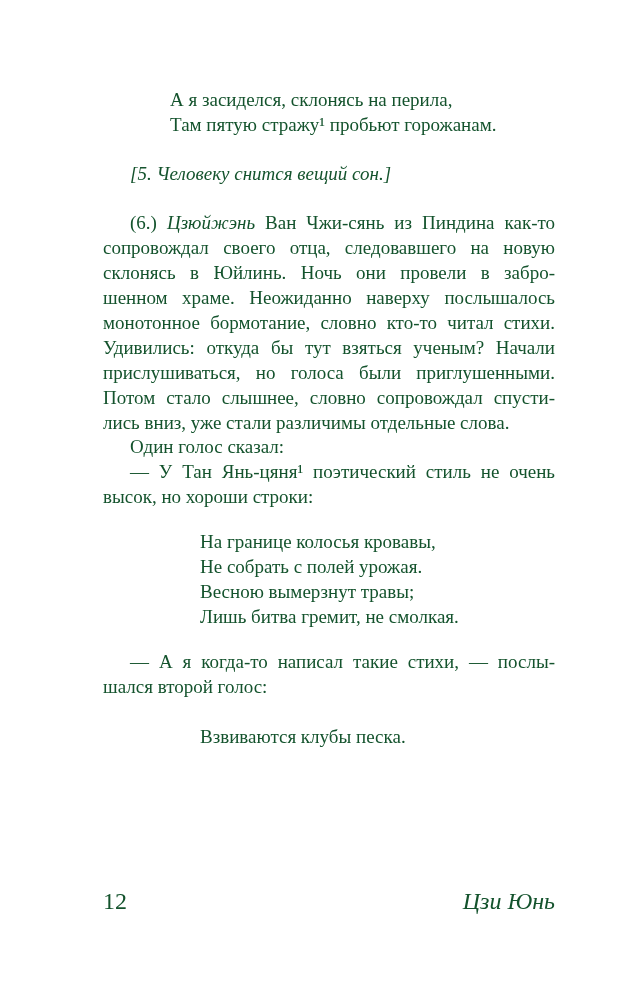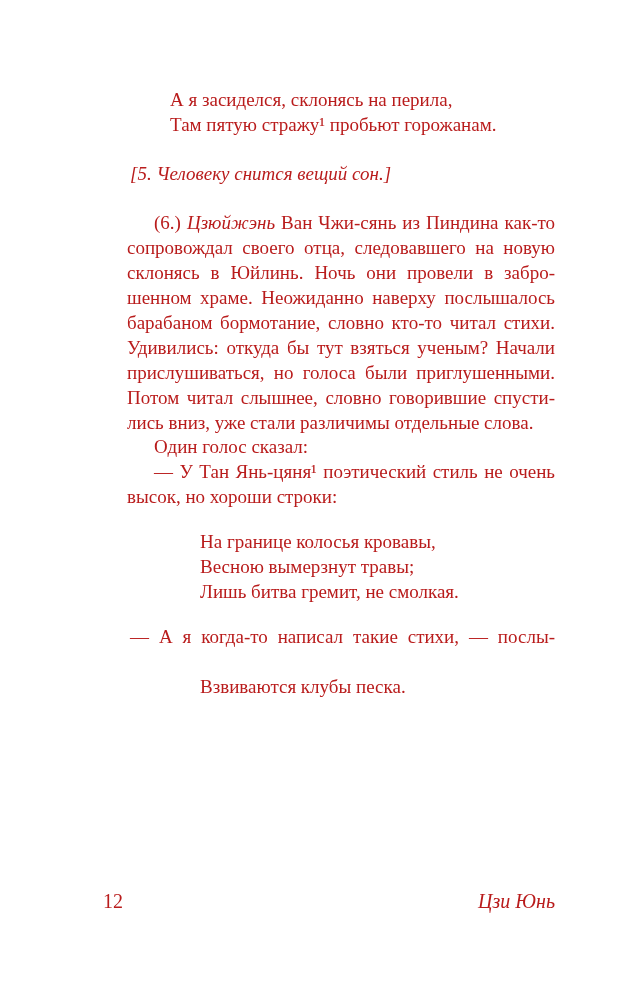--- a/index.html
+++ b/index.html
@@ -2,57 +2,57 @@
 <html><head>
 <meta charset="utf-8">
 <style>
   * { margin: 0; padding: 0; box-sizing: border-box; }
   html, body { background: #ffffff; }
   .page {
     position: relative;
     width: 574px;
     height: 1000px;
     background: #ffffff;
-    color: #b91c1c;
+    color: #14532d;
     font-family: "Liberation Serif", "DejaVu Serif", serif;
     font-size: 19px;
     overflow: hidden;
   }
   .text-block {
     position: absolute;
     left: 103px;
     top: 87px;
     width: 452px;
   }
   .verse { line-height: 25px; }
   .verse-1 { margin-left: 67px; }
   .verse-2 { margin-left: 97px; margin-top: 20px; }
   .verse-3 { margin-left: 97px; margin-top: 25px; }
   .prose { line-height: 25px; }
   .para-1 { margin-top: 23px; }
   .section-note { margin-top: 24px; line-height: 25px; font-style: italic; }
-  .big-block { margin-top: 24px; line-height: 24.4px; margin-left: 24px; }
+  .big-block { margin-top: 24px; line-height: 24.4px; }
   .dialogue-2 { margin-top: 20px; line-height: 25px; }
   .line { white-space: nowrap; }
   .jfull {
     white-space: normal;
     text-align: justify;
     text-align-last: justify;
   }
   .indent { padding-left: 27px; }
   .italic { font-style: italic; }
   .footer {
     position: absolute;
     left: 103px;
     top: 889px;
     width: 452px;
     display: flex;
     justify-content: space-between;
     align-items: baseline;
-    font-size: 20px;
+    font-size: 24px;
     line-height: 25px;
   }
   .running-title { font-style: italic; }
 </style>
 </head>
 <body>
 
 <div class="page">
   <div class="text-block">
 
@@ -64,44 +64,46 @@
 
     <div class="section-note indent">[5. Человеку снится вещий сон.]</div>
 
     <div class="big-block">
       <div class="prose">
         <div class="line jfull indent"><span>(6.) </span><span class="italic">Цзюйжэнь</span><span> Ван Чжи-сянь из Пиндина как-то</span></div>
         <div>
             <div class="line jfull">сопровождал своего отца, следовавшего на новую</div>
             <div class="line jfull">склонясь в Юйлинь. Ночь они провели в забро-</div>
             <div class="line jfull">шенном храме. Неожиданно наверху послышалось</div>
-            <div class="line jfull">барабаном бормотание, словно кто-то читал стихи.</div>
+            <div class="line jfull">монотонное бормотание, словно кто-то читал стихи.</div>
             <div class="line jfull">Удивились: откуда бы тут взяться ученым? Начали</div>
             <div class="line jfull">прислушиваться, но голоса были приглушенными.</div>
-            <div class="line jfull">Потом читал слышнее, словно говорившие спусти-</div>
+            <div class="line jfull">Потом стало слышнее, словно сопровождал спусти-</div>
             <div class="line">лись вниз, уже стали различимы отдельные слова.</div>
           </div>
       </div>
 
       <div class="line indent">Один голос сказал:</div>
 
       <div class="prose">
           <div class="line jfull indent">— У Тан Янь-цяня¹ поэтический стиль не очень</div>
           <div class="line">высок, но хороши строки:</div>
         </div>
     </div>
 
     <div class="verse verse-2">
         <div class="line">На границе колосья кровавы,</div>
+        <div class="line">Не собрать с полей урожая.</div>
         <div class="line">Весною вымерзнут травы;</div>
         <div class="line">Лишь битва гремит, не смолкая.</div>
       </div>
 
     <div class="prose dialogue-2">
         <div class="line jfull indent">— А я когда-то написал такие стихи, — послы-</div>
+        <div class="line">шался второй голос:</div>
       </div>
 
     <div class="verse verse-3">
         <div class="line">Взвиваются клубы песка.</div>
       </div>
   </div>
 
   <div class="footer">
     <span>12</span>
     <span class="running-title">Цзи Юнь</span>

